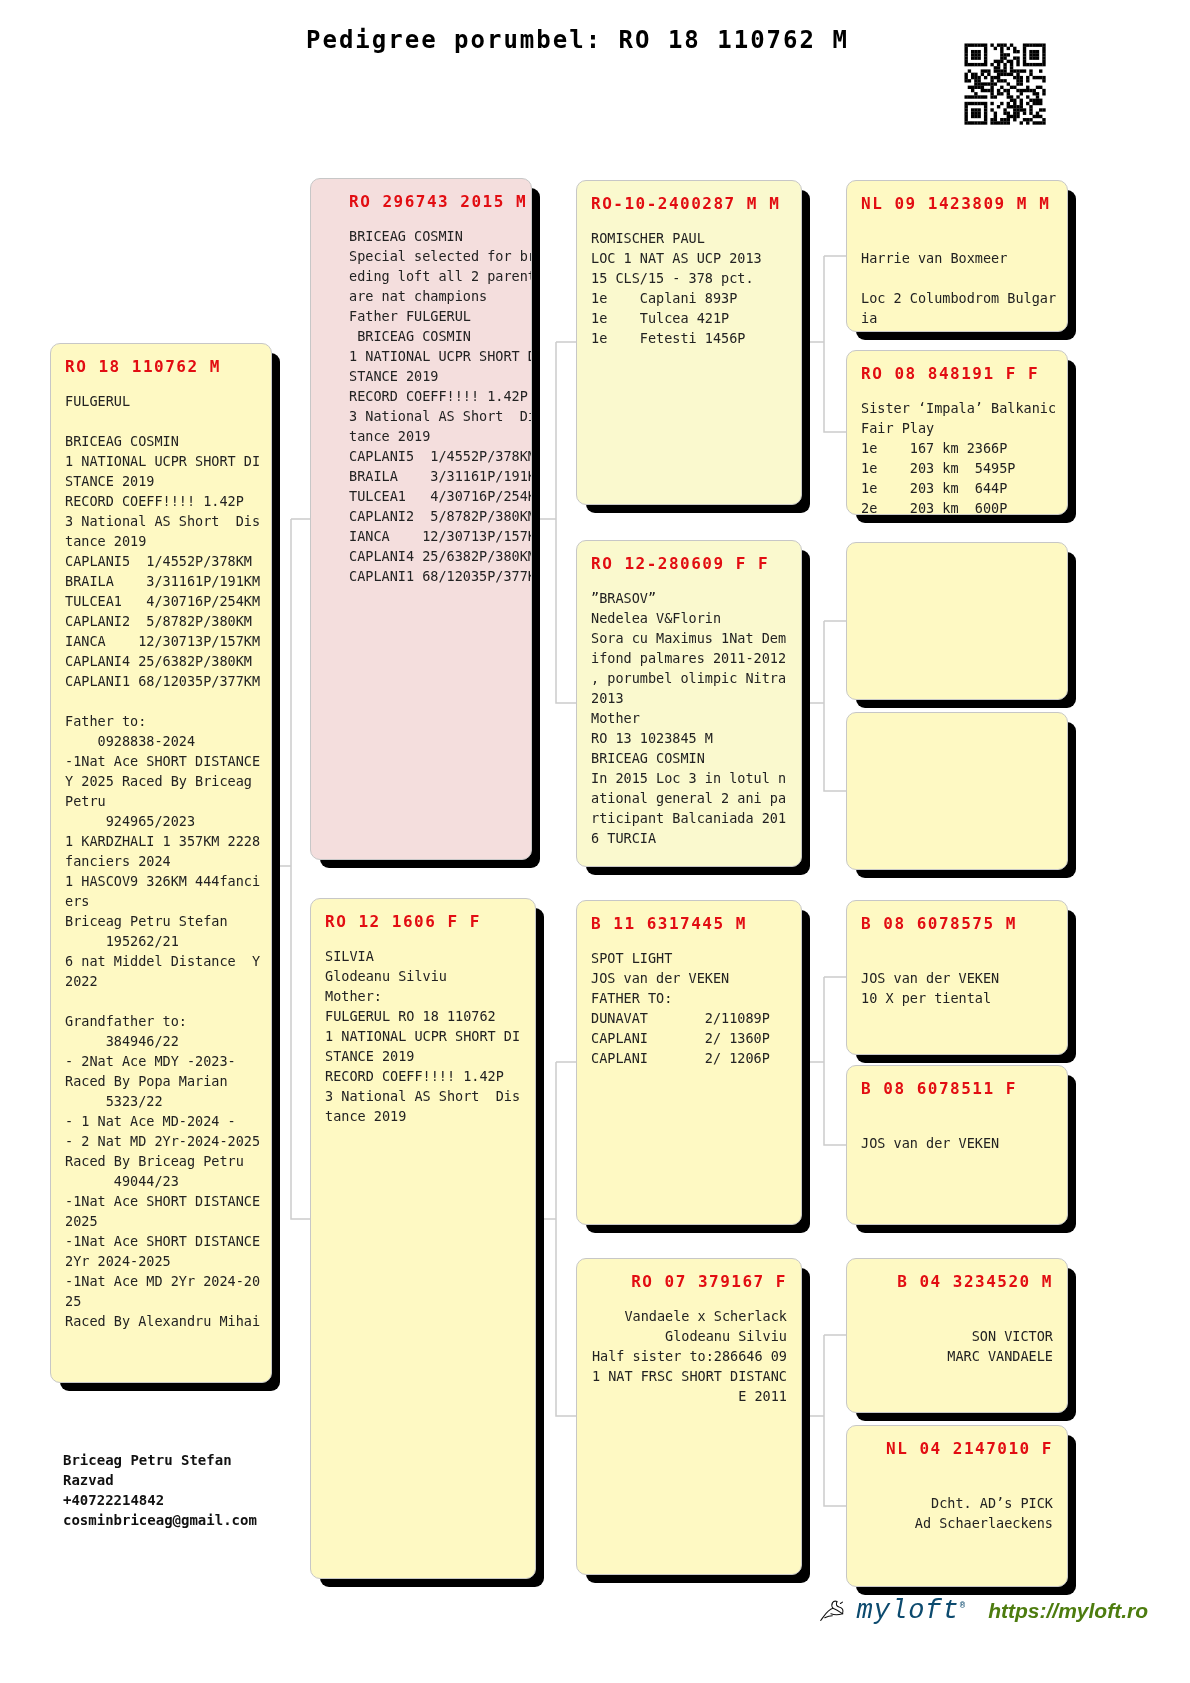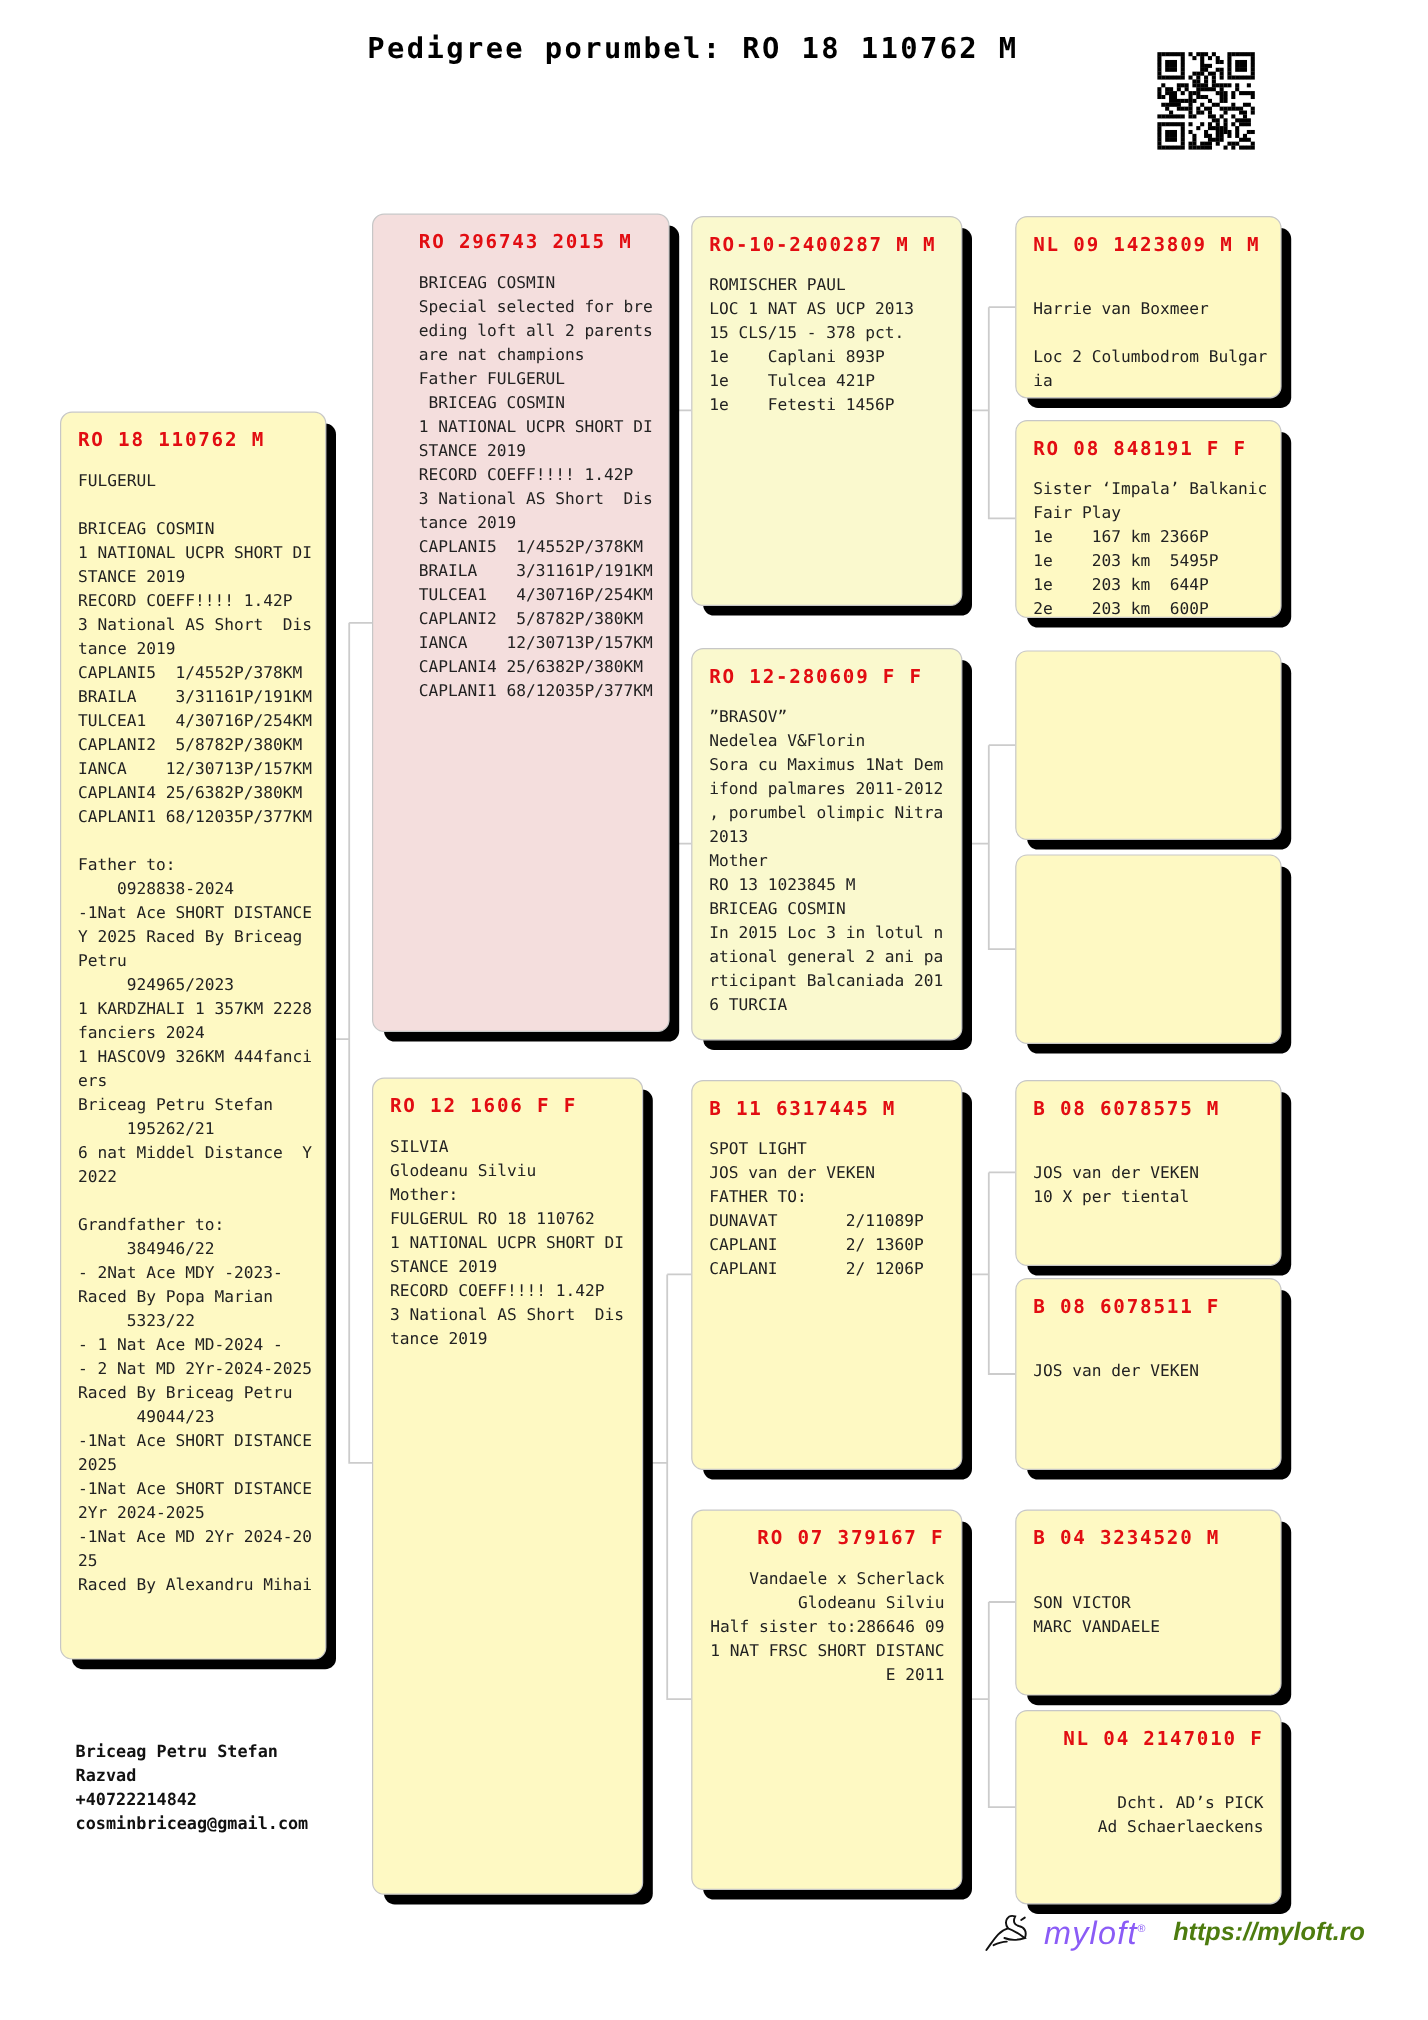--- a/index.html
+++ b/index.html
@@ -43,22 +43,22 @@
   #footer-owner{
     position:absolute;left:63px;top:1450px;
     font-size:14px;font-weight:bold;color:#111;
     line-height:20px;white-space:pre;
   }
   #brand{
     position:absolute;left:818px;top:1588px;width:330px;height:46px;
     display:flex;align-items:center;gap:10px;
   }
   #brand .logo-script{
-    font-family:Liberation Sans, sans-serif;
-    font-style:italic;font-size:27px;color:#8b5cf6;
+    font-family:Liberation Mono, monospace;
+    font-style:italic;font-size:27px;color:#0c4a6e;
     letter-spacing:1px;
   }
   #brand sup{font-size:9px;font-style:normal;}
   #brand .site-url{
     font-family:"Liberation Sans", sans-serif;
     font-weight:bold;font-style:italic;
     font-size:21px;color:#4d7c0f;margin-left:12px;
   }
 </style>
 </head>
@@ -446,21 +446,21 @@
 Raced By Briceag Petru
       49044/23
 -1Nat Ace SHORT DISTANCE
 2025
 -1Nat Ace SHORT DISTANCE
 2Yr 2024-2025
 -1Nat Ace MD 2Yr 2024-20
 25
 Raced By Alexandru Mihai</div>
       </div>
-      <div class="box bg-pink" style="left: 310px; top: 178px; width: 248px; height: 682px; padding-left: 38px;">
+      <div class="box bg-pink" style="left: 310px; top: 178px; width: 222px; height: 682px; padding-left: 38px;">
         <div class="ring">RO 296743 2015 M</div>
         <div class="btxt">BRICEAG COSMIN
 Special selected for bre
 eding loft all 2 parents
 are nat champions
 Father FULGERUL
  BRICEAG COSMIN
 1 NATIONAL UCPR SHORT DI
 STANCE 2019
 RECORD COEFF!!!! 1.42P
@@ -551,21 +551,21 @@
         <div class="ring">B 08 6078575 M</div>
         <div class="btxt">
 JOS van der VEKEN
 10 X per tiental</div>
       </div>
       <div class="box bg-white" style="left: 846px; top: 1065px; width: 222px; height: 160px;">
         <div class="ring">B 08 6078511 F</div>
         <div class="btxt">
 JOS van der VEKEN</div>
       </div>
-      <div class="box bg-white" style="left: 846px; top: 1258px; width: 222px; height: 155px;">
+      <div class="box bg-white" style="left: 846px; top: 1258px; width: 222px; height: 155px; text-align: right;">
         <div class="ring">B 04 3234520 M</div>
         <div class="btxt">
 SON VICTOR
 MARC VANDAELE</div>
       </div>
       <div class="box bg-white" style="left: 846px; top: 1425px; width: 222px; height: 162px; text-align: right;">
         <div class="ring">NL 04 2147010 F</div>
         <div class="btxt">
 Dcht. AD’s PICK
 Ad Schaerlaeckens</div>

